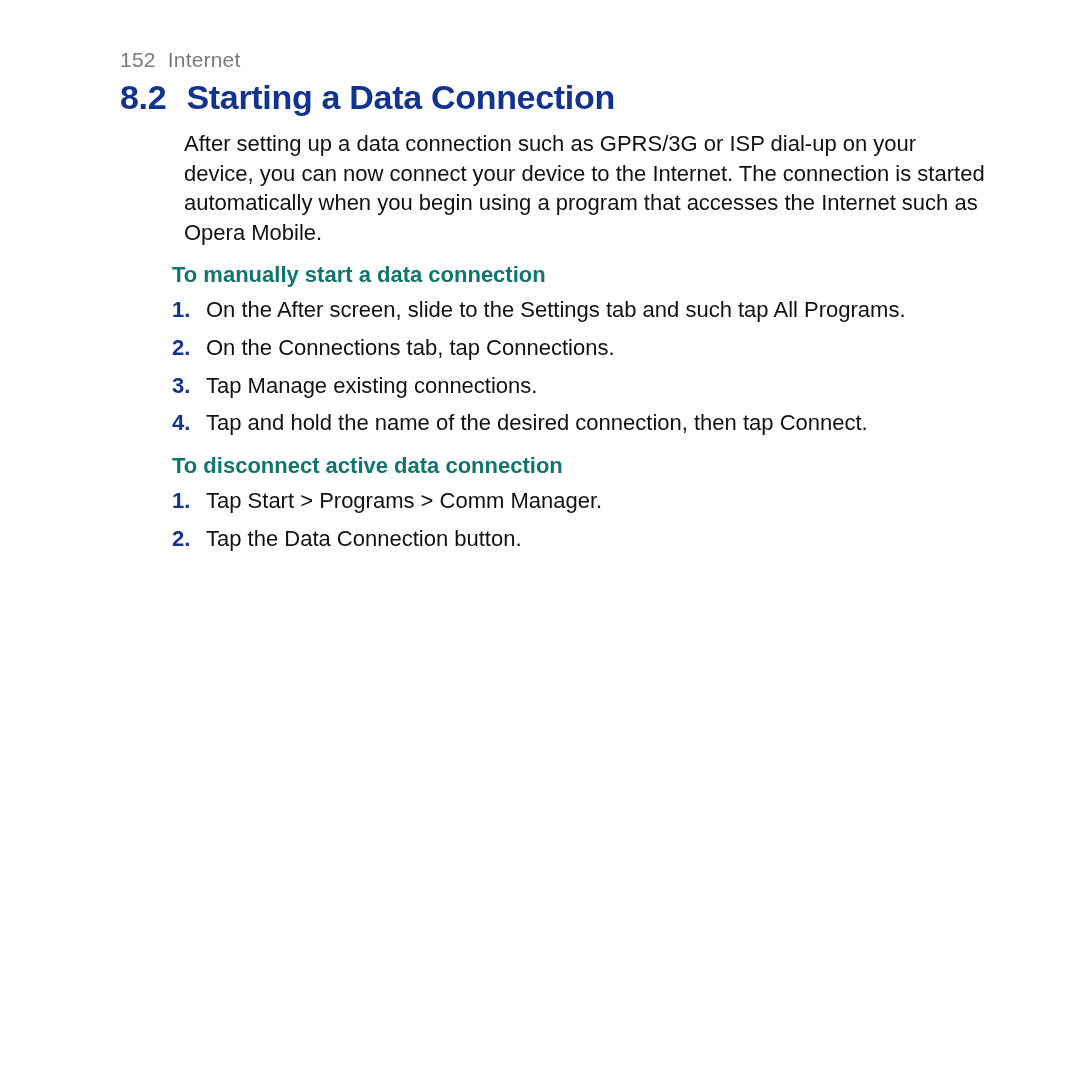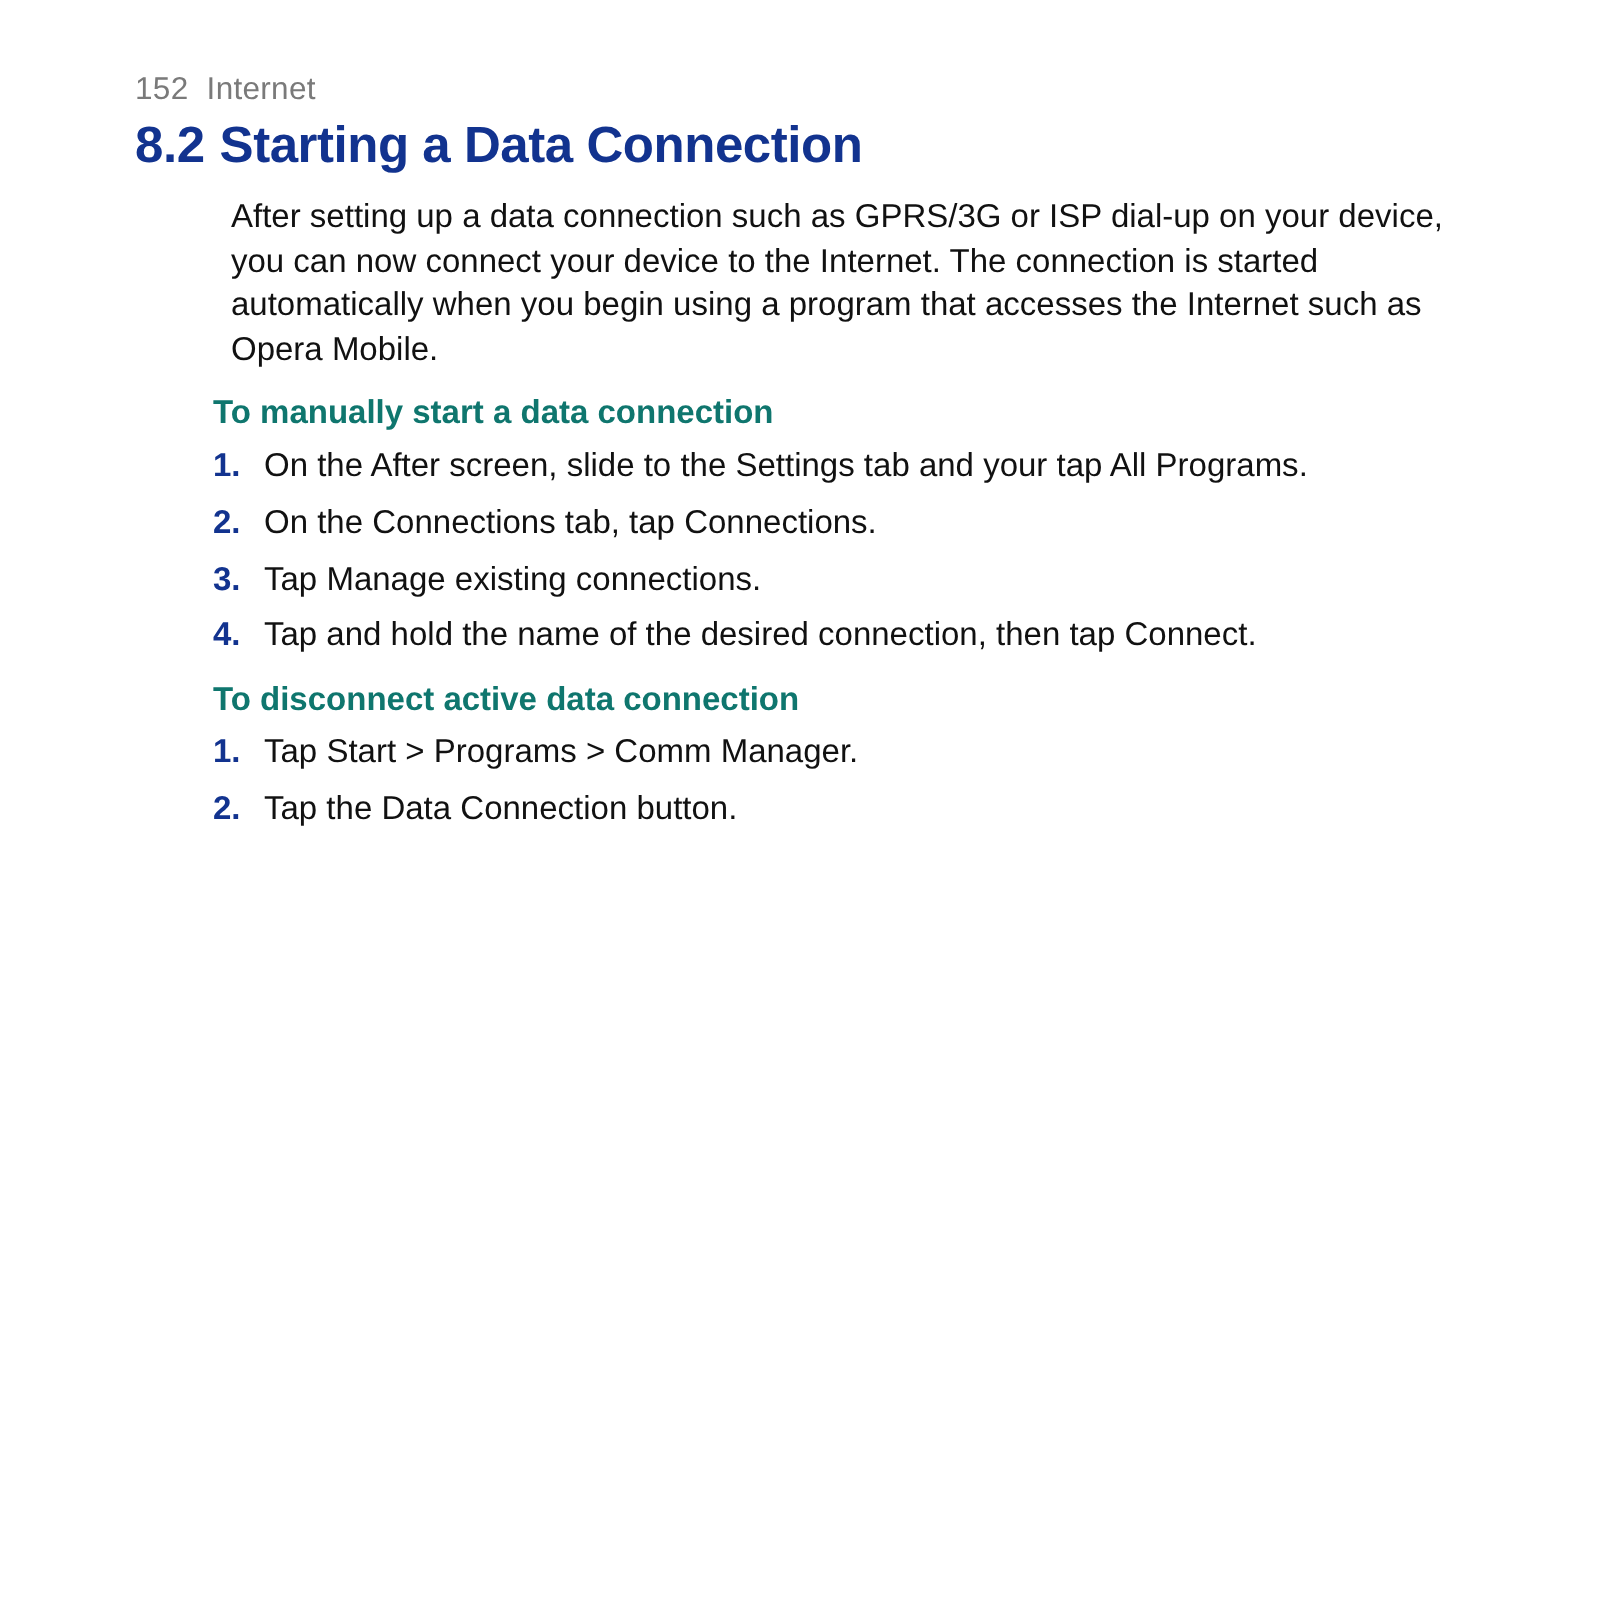--- a/index.html
+++ b/index.html
@@ -6,37 +6,37 @@
     margin: 0;
     padding: 0;
     width: 1080px;
     height: 1080px;
     background: #ffffff;
     font-family: "Segoe UI", "Myriad Pro", "Helvetica Neue", Arial, sans-serif;
     color: #000000;
   }
   .page {
     box-sizing: border-box;
-    padding: 48px 90px 48px 90px;
+    padding: 48px 90px 48px 120px;
   }
   .running-header {
     font-size: 21px;
     color: #7a7a7a;
     margin-bottom: 6px;
     letter-spacing: 0.2px;
   }
   .section-heading {
     font-size: 34px;
     font-weight: 700;
     color: #12338f;
     margin: 0 0 12px 0;
     letter-spacing: -0.3px;
   }
   .section-number {
-    margin-right: 10px;
+    margin-right: 20px;
   }
   .body-indent {
     margin-left: 52px;
   }
   .para {
     font-size: 22px;
     line-height: 1.35;
     margin: 0 0 14px 12px;
     color: #111111;
   }
@@ -83,21 +83,21 @@
 
   <div class="body-indent">
 
     <p class="para">After setting up a data connection such as GPRS/3G or ISP dial-up on your device, you can now connect your device to the Internet. The connection is started automatically when you begin using a program that accesses the Internet such as Opera Mobile.</p>
 
     <div class="sub-heading">To manually start a data connection</div>
 
     <ol class="steps">
       <li>
         <span class="marker">1.</span>
-        <span>On the After screen, slide to the </span><span class="b">Settings</span><span> tab and your tap </span><span class="b">All Programs</span><span>.</span>
+        <span>On the After screen, slide to the </span><span class="b">Settings</span><span> tab and such tap </span><span class="b">All Programs</span><span>.</span>
       </li>
       <li>
         <span class="marker">2.</span>
         <span>On the </span><span class="b">Connections</span><span> tab, tap </span><span class="b">Connections</span><span>.</span>
       </li>
       <li>
         <span class="marker">3.</span>
         <span>Tap </span><span class="b">Manage existing connections</span><span>.</span>
       </li>
       <li>

